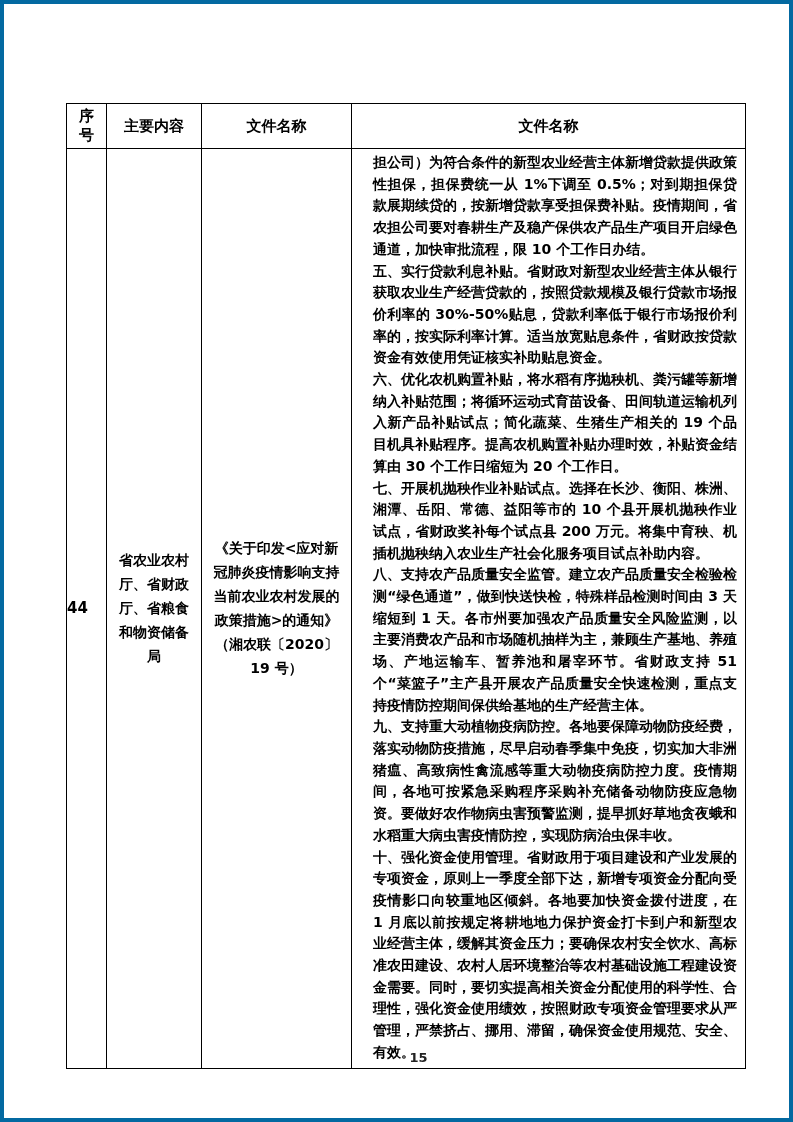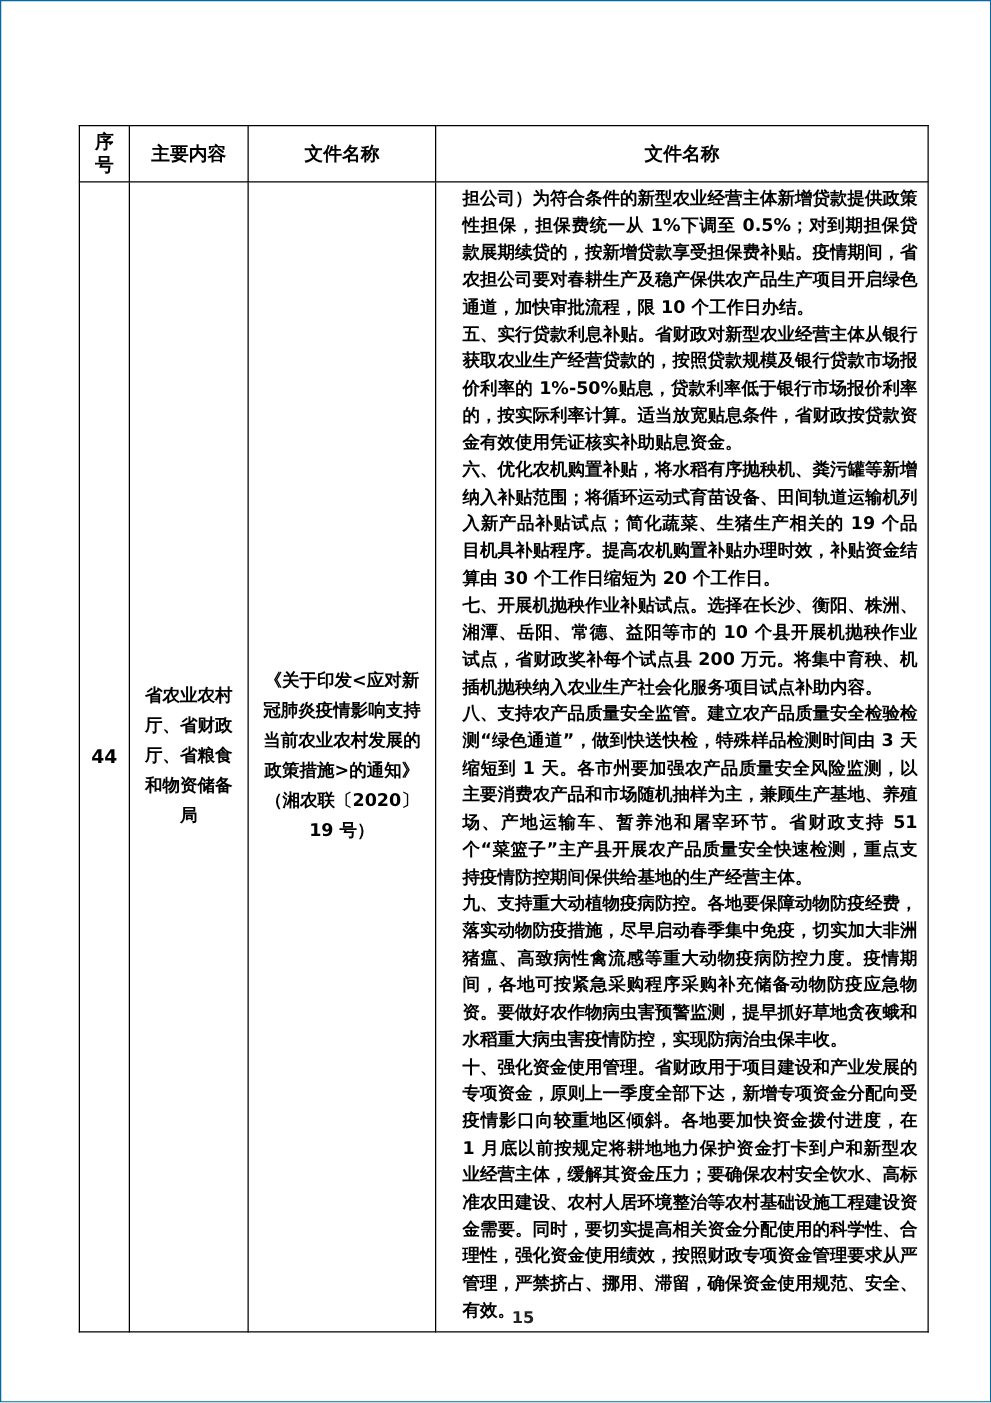--- a/index.html
+++ b/index.html
@@ -7,21 +7,21 @@
   body {
     width: 793px; height: 1122px;
     font-family: "DejaVu Sans", sans-serif;
     color: #000;
     position: relative;
   }
   .page {
     position: absolute; left: 0; top: 0;
     width: 793px; height: 1122px;
     background: #ffffff;
-    border: 1px solid #0369a1;
+    border: 4px solid #0369a1;
   }
   table.doc-table {
     position: absolute;
     left: 62px; top: 99px;
     width: 679px;
     border-collapse: collapse;
     table-layout: fixed;
   }
   th, td {
     border: 1.5px solid #000;
@@ -35,21 +35,21 @@
     vertical-align: middle;
     padding: 2px;
   }
   .vstack {
     display: inline-block;
     width: 1.1em;
     word-break: break-all;
     line-height: 19px;
   }
   td.cell-index {
-    text-align: center;
+    text-align: left;
     vertical-align: middle;
     font-size: 15px;
     font-weight: 700;
   }
   td.cell-agency, td.cell-docname {
     text-align: center;
     vertical-align: middle;
     font-size: 14px;
     font-weight: 700;
     line-height: 24px;
@@ -98,21 +98,21 @@
         <th>文件名称</th>
       </tr>
     </thead>
     <tbody>
       <tr>
         <td class="cell-index">44</td>
         <td class="cell-agency">省农业农村厅、省财政厅、省粮食和物资储备局</td>
         <td class="cell-docname">《关于印发&lt;应对新冠肺炎疫情影响支持当前农业农村发展的政策措施&gt;的通知》（湘农联〔2020〕19 号）</td>
         <td class="cell-content">
             <div class="para">担公司）为符合条件的新型农业经营主体新增贷款提供政策性担保，担保费统一从 1%下调至 0.5%；对到期担保贷款展期续贷的，按新增贷款享受担保费补贴。疫情期间，省农担公司要对春耕生产及稳产保供农产品生产项目开启绿色通道，加快审批流程，限 10 个工作日办结。</div>
-            <div class="para">五、实行贷款利息补贴。省财政对新型农业经营主体从银行获取农业生产经营贷款的，按照贷款规模及银行贷款市场报价利率的 1%-50%贴息，贷款利率低于银行市场报价利率的，按实际利率计算。适当放宽贴息条件，省财政按贷款资金有效使用凭证核实补助贴息资金。</div>
+            <div class="para">五、实行贷款利息补贴。省财政对新型农业经营主体从银行获取农业生产经营贷款的，按照贷款规模及银行贷款市场报价利率的 30%-50%贴息，贷款利率低于银行市场报价利率的，按实际利率计算。适当放宽贴息条件，省财政按贷款资金有效使用凭证核实补助贴息资金。</div>
             <div class="para">六、优化农机购置补贴，将水稻有序抛秧机、粪污罐等新增纳入补贴范围；将循环运动式育苗设备、田间轨道运输机列入新产品补贴试点；简化蔬菜、生猪生产相关的 19 个品目机具补贴程序。提高农机购置补贴办理时效，补贴资金结算由 30 个工作日缩短为 20 个工作日。</div>
             <div class="para">七、开展机抛秧作业补贴试点。选择在长沙、衡阳、株洲、湘潭、岳阳、常德、益阳等市的 10 个县开展机抛秧作业试点，省财政奖补每个试点县 200 万元。将集中育秧、机插机抛秧纳入农业生产社会化服务项目试点补助内容。</div>
             <div class="para">八、支持农产品质量安全监管。建立农产品质量安全检验检测“绿色通道”，做到快送快检，特殊样品检测时间由 3 天缩短到 1 天。各市州要加强农产品质量安全风险监测，以主要消费农产品和市场随机抽样为主，兼顾生产基地、养殖场、产地运输车、暂养池和屠宰环节。省财政支持 51 个“菜篮子”主产县开展农产品质量安全快速检测，重点支持疫情防控期间保供给基地的生产经营主体。</div>
             <div class="para">九、支持重大动植物疫病防控。各地要保障动物防疫经费，落实动物防疫措施，尽早启动春季集中免疫，切实加大非洲猪瘟、高致病性禽流感等重大动物疫病防控力度。疫情期间，各地可按紧急采购程序采购补充储备动物防疫应急物资。要做好农作物病虫害预警监测，提早抓好草地贪夜蛾和水稻重大病虫害疫情防控，实现防病治虫保丰收。</div>
             <div class="para">十、强化资金使用管理。省财政用于项目建设和产业发展的专项资金，原则上一季度全部下达，新增专项资金分配向受疫情影口向较重地区倾斜。各地要加快资金拨付进度，在 1 月底以前按规定将耕地地力保护资金打卡到户和新型农业经营主体，缓解其资金压力；要确保农村安全饮水、高标准农田建设、农村人居环境整治等农村基础设施工程建设资金需要。同时，要切实提高相关资金分配使用的科学性、合理性，强化资金使用绩效，按照财政专项资金管理要求从严管理，严禁挤占、挪用、滞留，确保资金使用规范、安全、有效。</div>
           </td>
       </tr>
     </tbody>
   </table>
 

